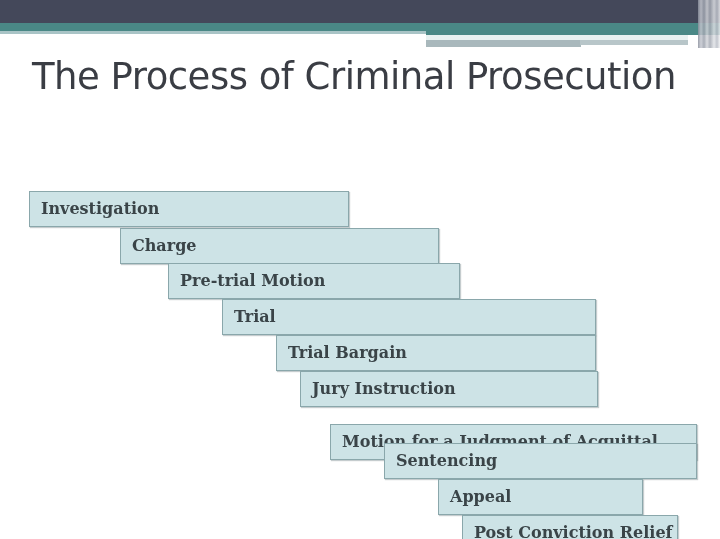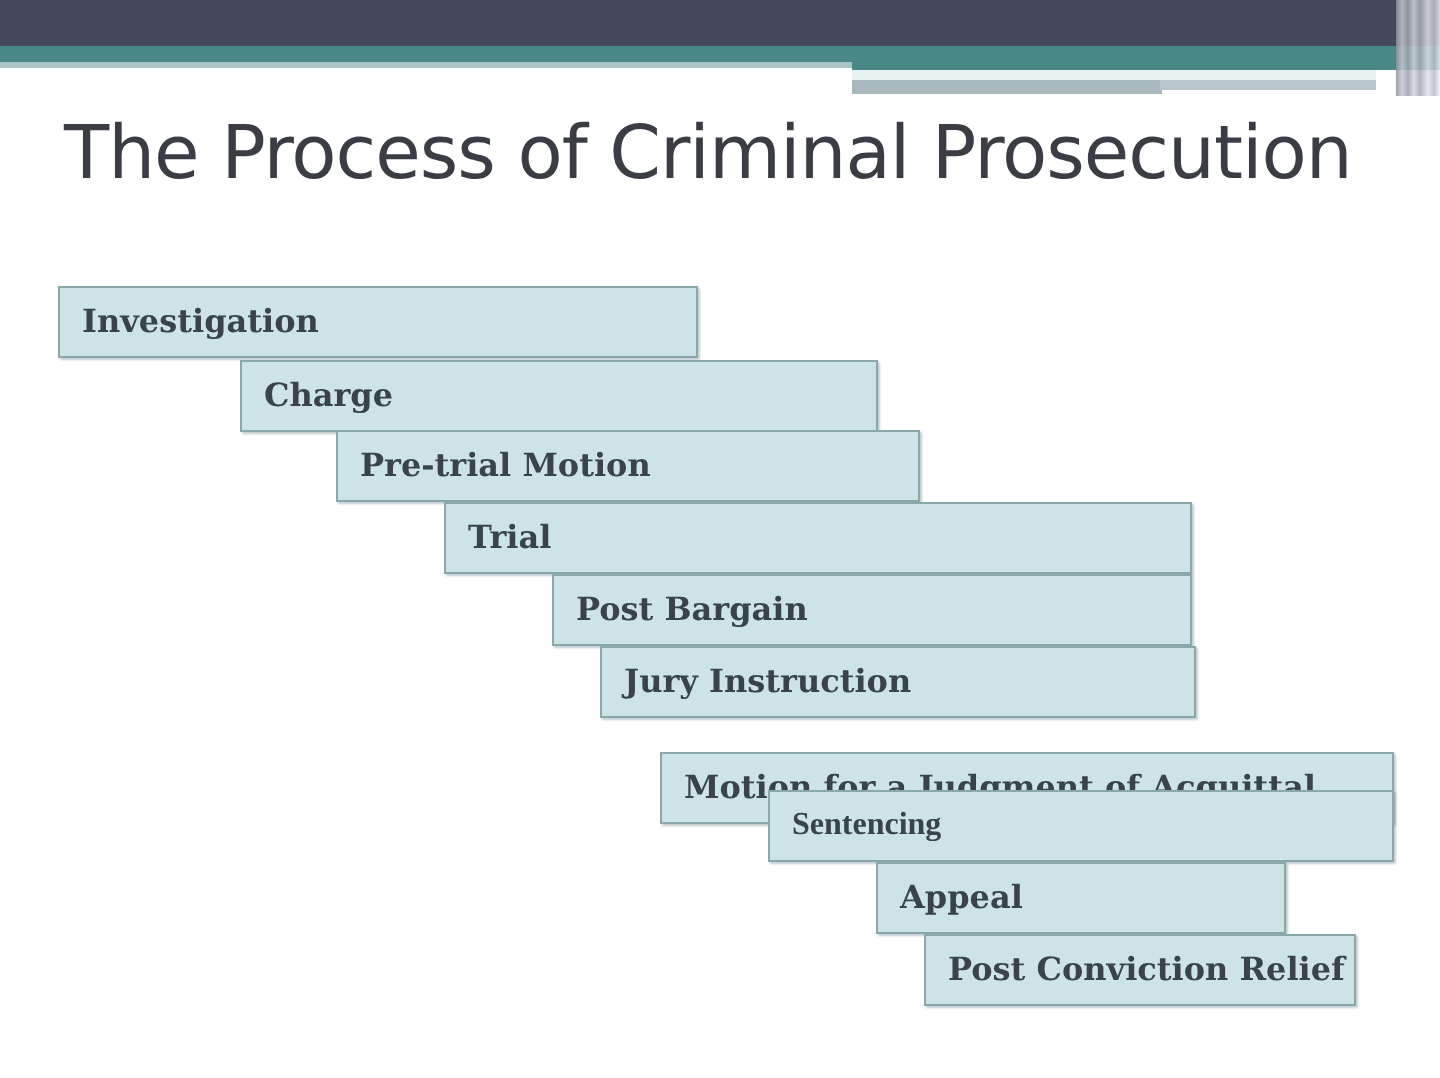--- a/index.html
+++ b/index.html
@@ -63,20 +63,21 @@
       border: 1.5px solid #8aa7ab;
       box-shadow: 1px 1px 1px rgba(90,110,115,0.35);
       padding-left: 11px;
       line-height: 33px;
       font-family: "DejaVu Serif", serif;
       font-weight: bold;
       font-size: 16px;
       color: #3a4448;
       white-space: nowrap;
       overflow: hidden;
+      margin-top: 48px;
     }
   </style>
 </head>
 <body>
 
 <div class="bar-dark"></div>
 <div class="bar-teal-left"></div>
 <div class="bar-teal-left-fade"></div>
 <div class="bar-teal-right"></div>
 <div class="bar-light-right"></div>
@@ -84,19 +85,19 @@
 <div class="bar-grey-right2"></div>
 <div class="edge-stripes"></div>
 
 <div class="title">The Process of Criminal Prosecution</div>
 
 <div>
   <div class="step" style="left: 29px; top: 143px; width: 320px;">Investigation</div>
   <div class="step" style="left: 120px; top: 180px; width: 319px;">Charge</div>
   <div class="step" style="left: 168px; top: 215px; width: 292px;">Pre-trial Motion</div>
   <div class="step" style="left: 222px; top: 251px; width: 374px;">Trial</div>
-  <div class="step" style="left: 276px; top: 287px; width: 320px;">Post Bargain</div>
+  <div class="step" style="left: 276px; top: 287px; width: 320px;">Trial Bargain</div>
   <div class="step" style="left: 300px; top: 323px; width: 298px;">Jury Instruction</div>
   <div class="step" style="left: 330px; top: 376px; width: 367px;">Motion for a Judgment of Acquittal</div>
-  <div class="step" style="left: 384px; top: 395px; width: 313px; font-family: Liberation Serif, serif;">Sentencing</div>
+  <div class="step" style="left: 384px; top: 395px; width: 313px;">Sentencing</div>
   <div class="step" style="left: 438px; top: 431px; width: 205px;">Appeal</div>
   <div class="step" style="left: 462px; top: 467px; width: 216px;">Post Conviction Relief</div>
 </div>
 
 </body></html>

